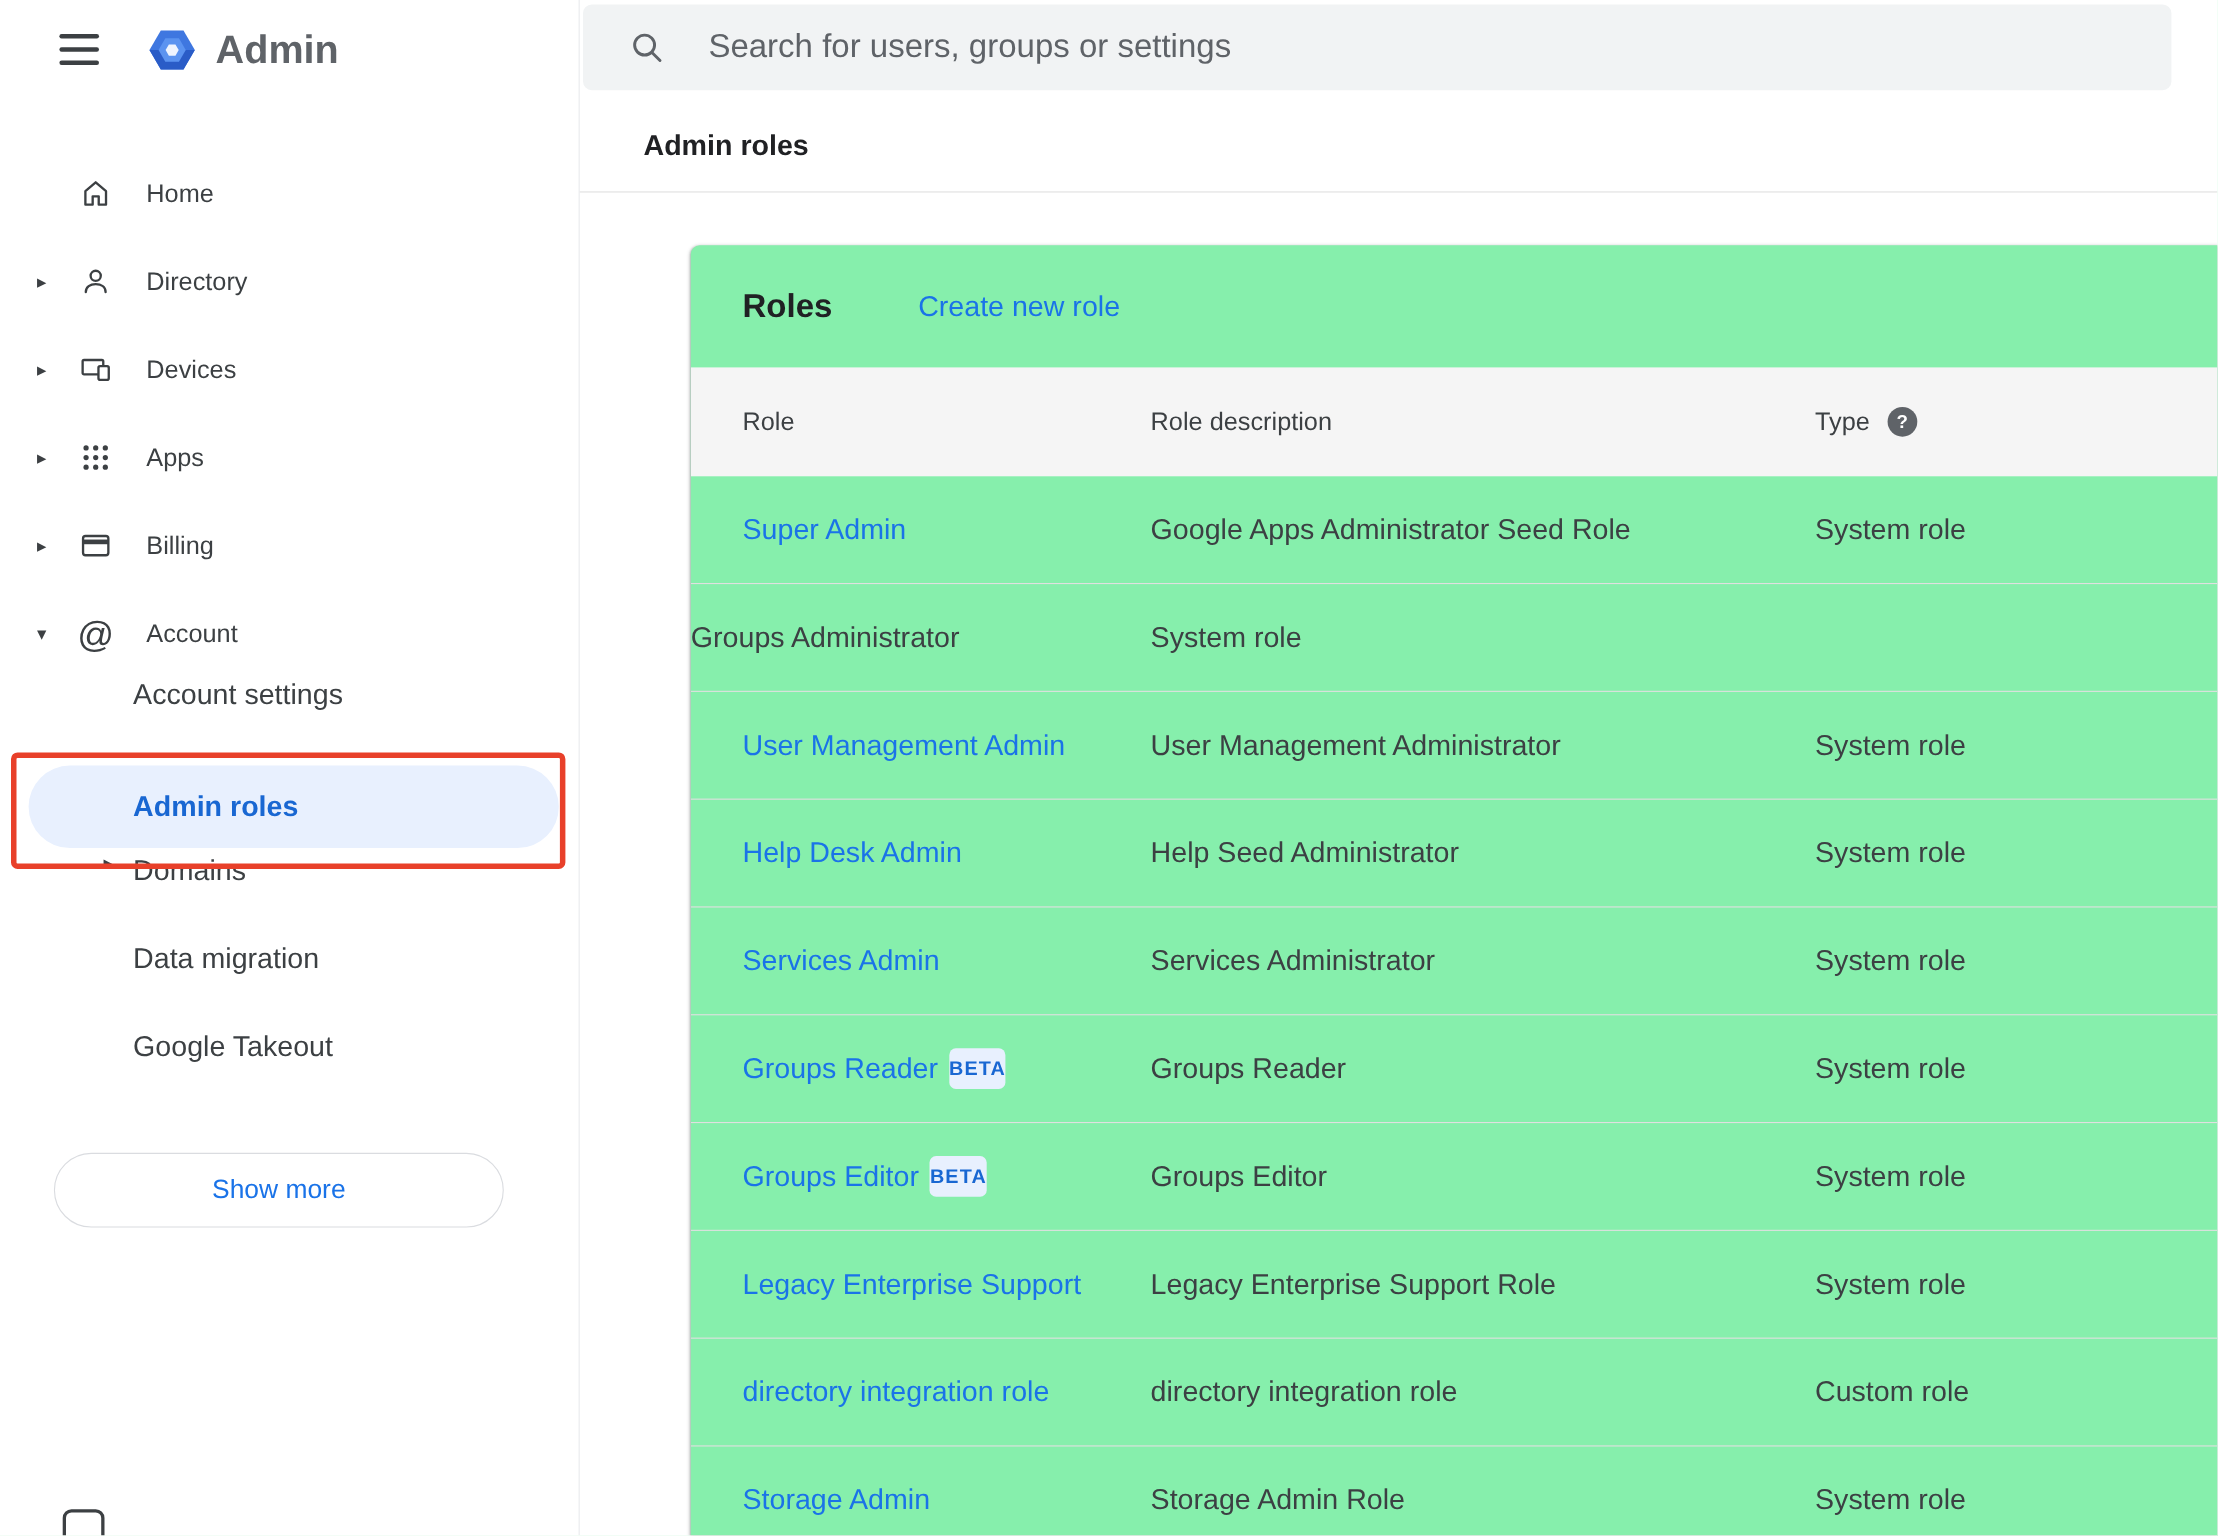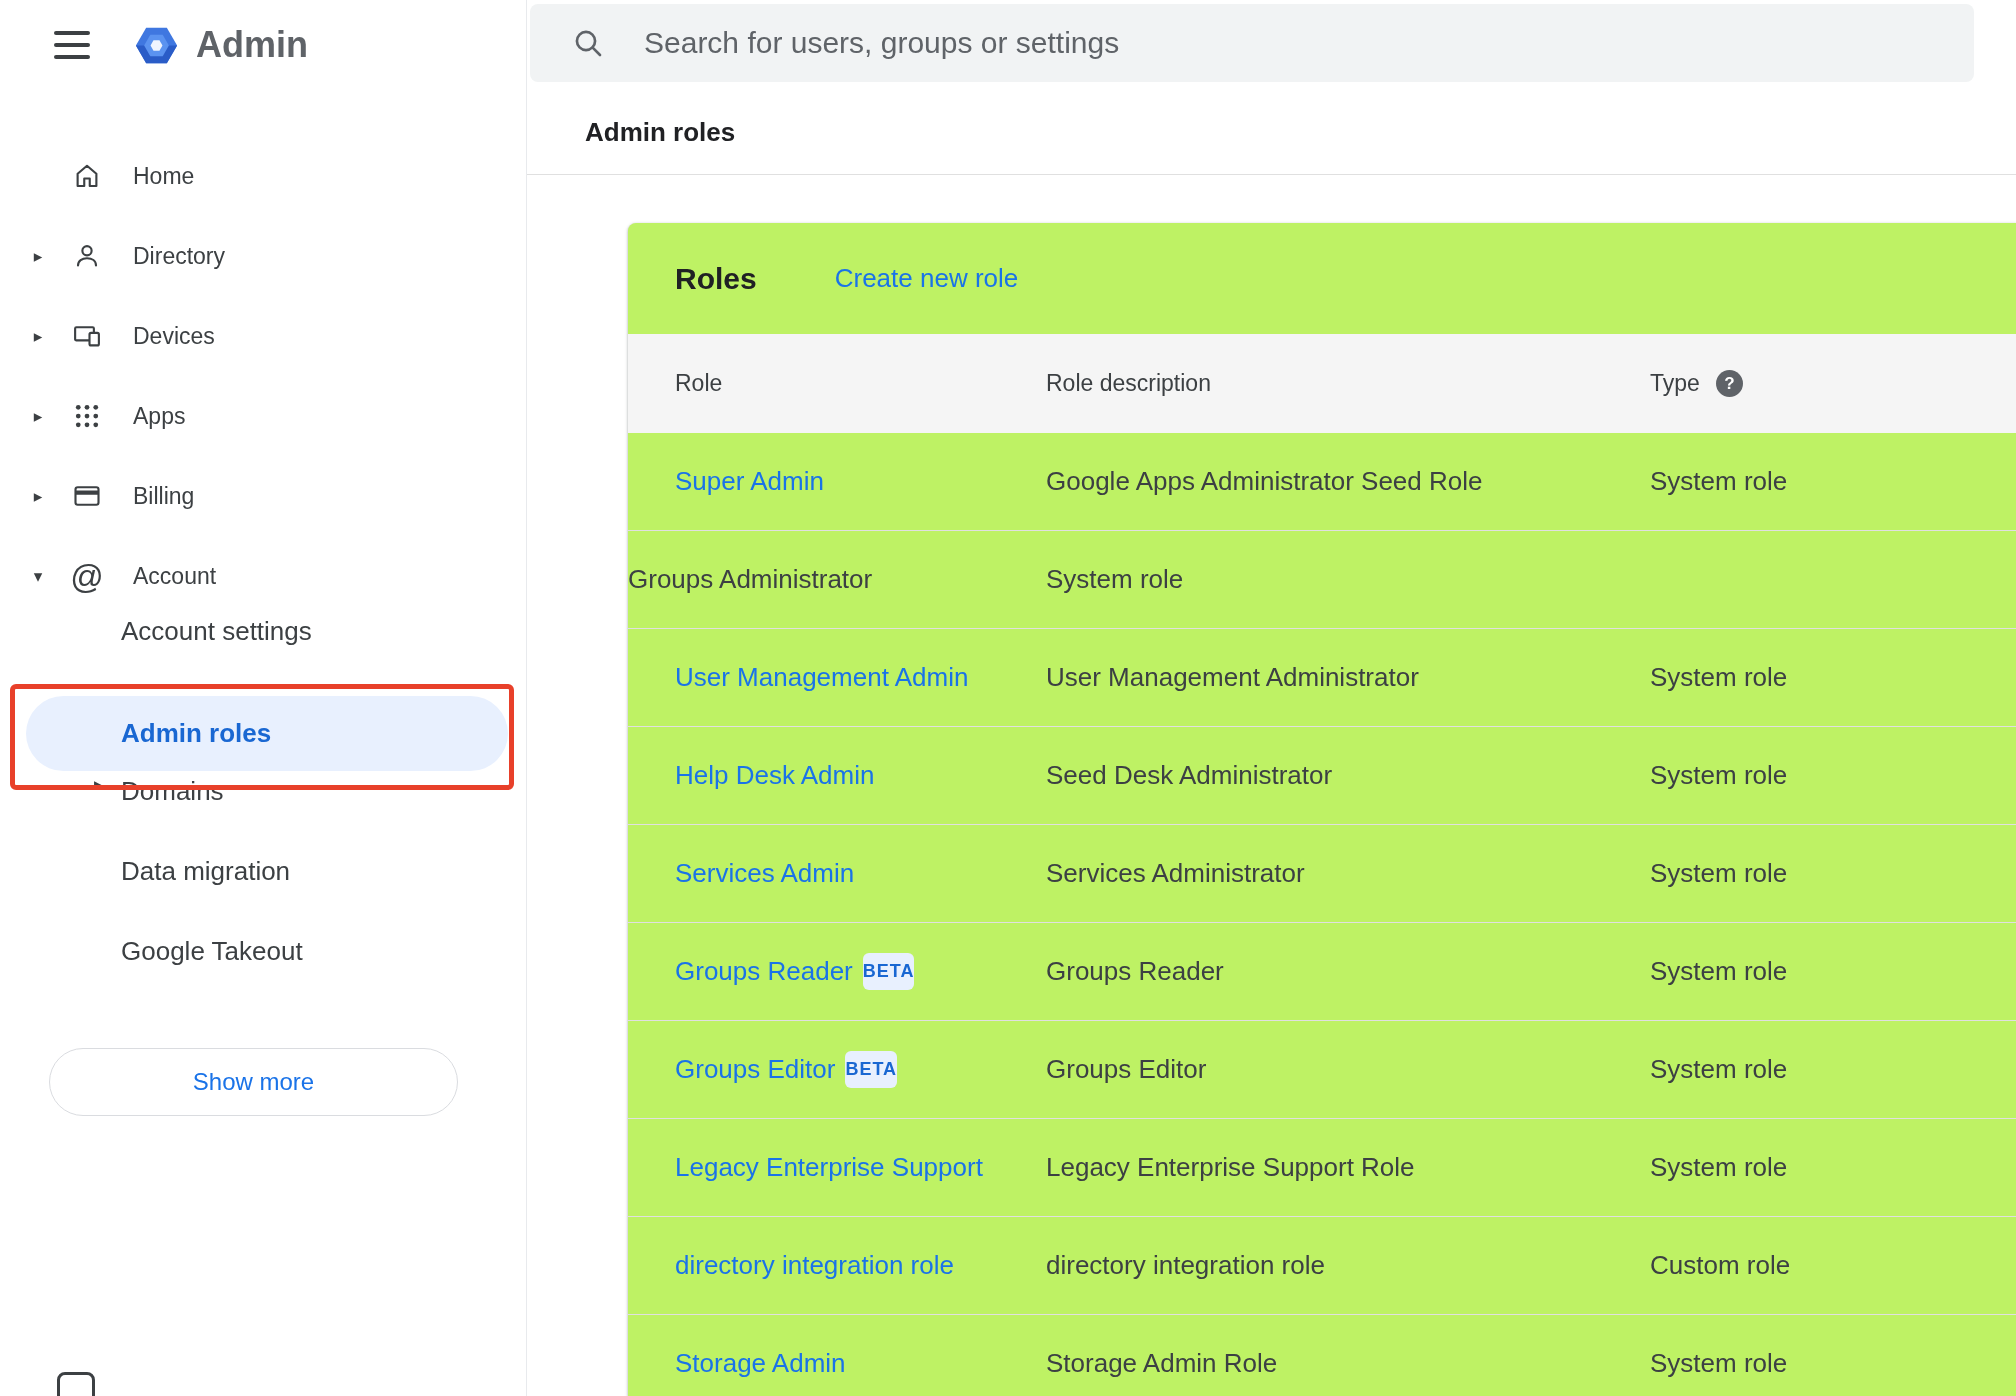--- a/index.html
+++ b/index.html
@@ -199,21 +199,21 @@
   .breadcrumb {
     font-size: 26px;
     font-weight: 700;
     color: #202124;
   }
 
   .card {
     margin: 48px 0 0 101px;
     width: 1388px;
     height: 1173px;
-    background: #bef264;
+    background: #86efac;
     border-radius: 8px 0 0 0;
     box-shadow: 0 1px 2px rgba(60,64,67,.3), 0 1px 3px 1px rgba(60,64,67,.15);
     overflow: hidden;
   }
   .card-header {
     height: 111px;
     display: flex;
     align-items: center;
     padding-left: 47px;
   }
@@ -456,21 +456,21 @@
             <a class="role-link">User Management Admin</a>
           </span>
         <span class="cell-desc">User Management Administrator</span>
         <span class="cell-type">System role</span>
       </div>
 
       <div class="grid-row trow">
         <span class="cell-role">
             <a class="role-link">Help Desk Admin</a>
           </span>
-        <span class="cell-desc">Seed Desk Administrator</span>
+        <span class="cell-desc">Help Seed Administrator</span>
         <span class="cell-type">System role</span>
       </div>
 
       <div class="grid-row trow">
         <span class="cell-role">
             <a class="role-link">Services Admin</a>
           </span>
         <span class="cell-desc">Services Administrator</span>
         <span class="cell-type">System role</span>
       </div>

